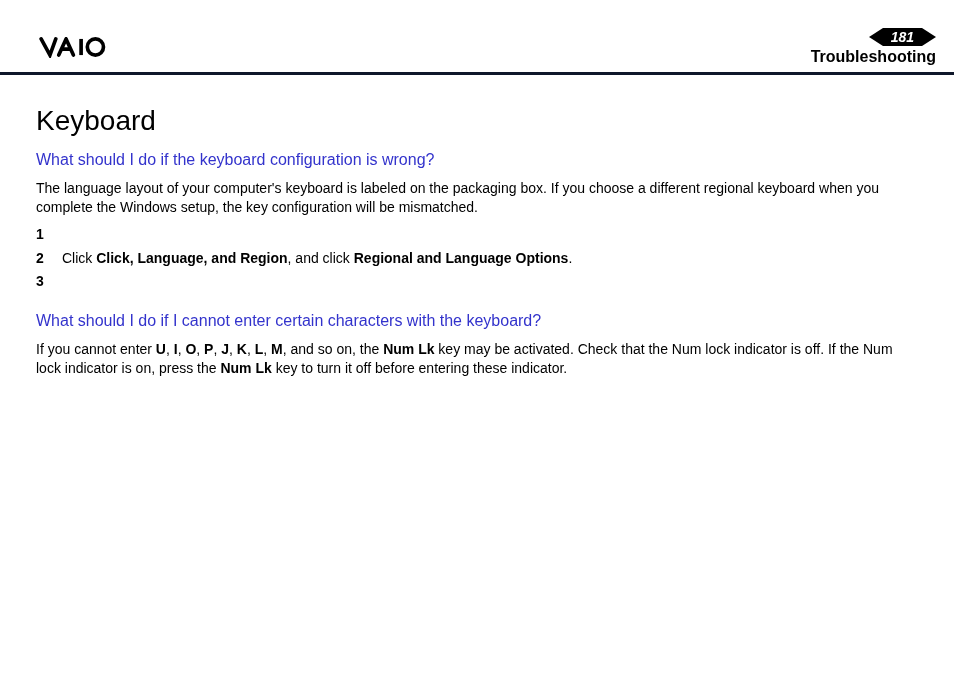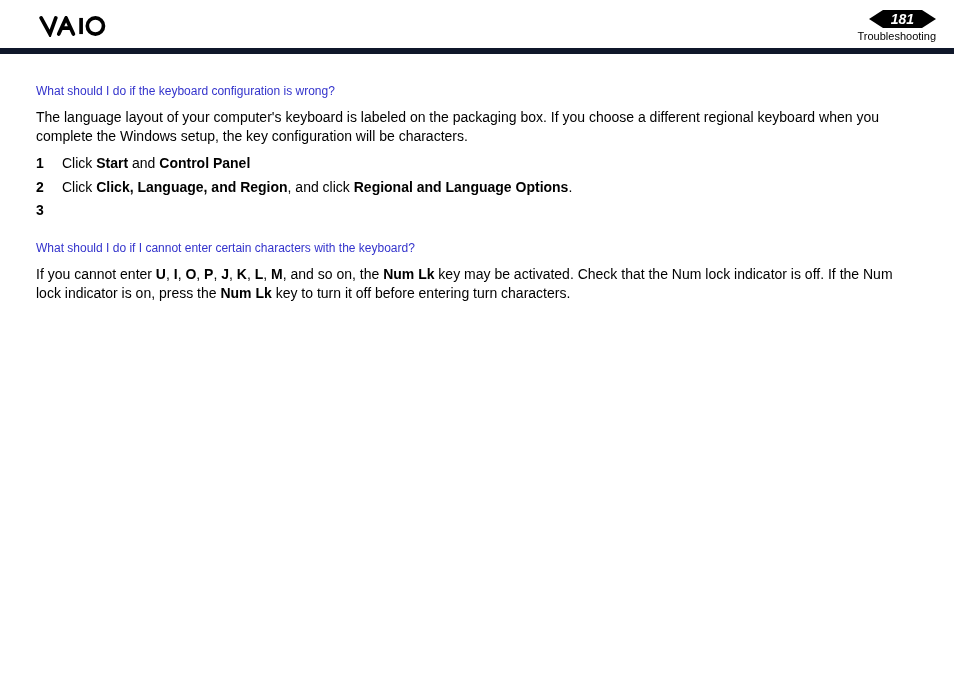--- a/index.html
+++ b/index.html
@@ -8,21 +8,22 @@
     background: #fff;
     width: 954px;
     height: 674px;
     overflow: hidden;
   }
   .header {
     display: flex;
     justify-content: space-between;
     align-items: center;
     padding: 10px 18px 6px 36px;
-    border-bottom: 6px solid #0f172a;
+    border-bottom: 3px solid #0f172a;
+    margin-top: 18px;
   }
   .logo {
     display: flex;
     align-items: center;
   }
   .logo svg { height: 22px; }
   .page-nav {
     display: flex;
     flex-direction: column;
     align-items: flex-end;
@@ -48,36 +49,36 @@
     background: #000;
     color: #fff;
     font-weight: bold;
     font-style: italic;
     font-size: 14px;
     padding: 1px 8px;
     min-width: 30px;
     text-align: center;
   }
   .section-name {
-    font-size: 11px;
-    font-weight: normal;
+    font-size: 16px;
+    font-weight: bold;
     color: #000;
     margin-top: 2px;
   }
   .content {
     padding: 30px 36px 20px 36px;
   }
   .page-title {
     font-size: 28px;
     font-weight: normal;
     color: #000;
     margin-bottom: 14px;
   }
   .question {
-    font-size: 12px;
+    font-size: 16px;
     color: #3333cc;
     font-weight: normal;
     margin-bottom: 10px;
     margin-top: 18px;
   }
   .question:first-of-type { margin-top: 0; }
   .body-text {
     font-size: 14px;
     color: #000;
     line-height: 1.35;
@@ -116,39 +117,37 @@
     <div class="page-nav-top">
       <div class="arrow-left"></div>
       <div class="page-num-box">181</div>
       <div class="arrow-right"></div>
     </div>
     <div class="section-name">Troubleshooting</div>
   </div>
 </div>
 
 <div class="content">
+  <h1 class="page-title">Keyboard</h1>
 
   <h2 class="question">What should I do if the keyboard configuration is wrong?</h2>
-  <p class="body-text">The language layout of your computer's keyboard is labeled on the packaging box. If you choose a different regional keyboard when you complete the Windows setup, the key configuration will be characters.</p>
+  <p class="body-text">The language layout of your computer's keyboard is labeled on the packaging box. If you choose a different regional keyboard when you complete the Windows setup, the key configuration will be mismatched.</p>
 
   <ol class="steps">
     <li>
       <span class="step-num">1</span>
-      <span class="step-text">
-        <span>Click </span><b>Start</b><span> and </span><b>Control Panel</b><span></span>
-      </span>
     </li>
     <li>
       <span class="step-num">2</span>
       <span class="step-text">
         <span>Click </span><b>Click, Language, and Region</b><span>, and click </span><b>Regional and Language Options</b><span>.</span>
       </span>
     </li>
     <li>
       <span class="step-num">3</span>
     </li>
   </ol>
 
   <h2 class="question">What should I do if I cannot enter certain characters with the keyboard?</h2>
   <p class="body-text para">
-    <span>If you cannot enter </span><b>U</b>, <b>I</b>, <b>O</b>, <b>P</b>, <b>J</b>, <b>K</b>, <b>L</b>, <b>M</b><span>, and so on, the </span><b>Num Lk</b><span> key may be activated. Check that the Num lock indicator is off. If the Num lock indicator is on, press the </span><b>Num Lk</b><span> key to turn it off before entering turn characters.</span>
+    <span>If you cannot enter </span><b>U</b>, <b>I</b>, <b>O</b>, <b>P</b>, <b>J</b>, <b>K</b>, <b>L</b>, <b>M</b><span>, and so on, the </span><b>Num Lk</b><span> key may be activated. Check that the Num lock indicator is off. If the Num lock indicator is on, press the </span><b>Num Lk</b><span> key to turn it off before entering these indicator.</span>
   </p>
 </div>
 
 </body></html>

